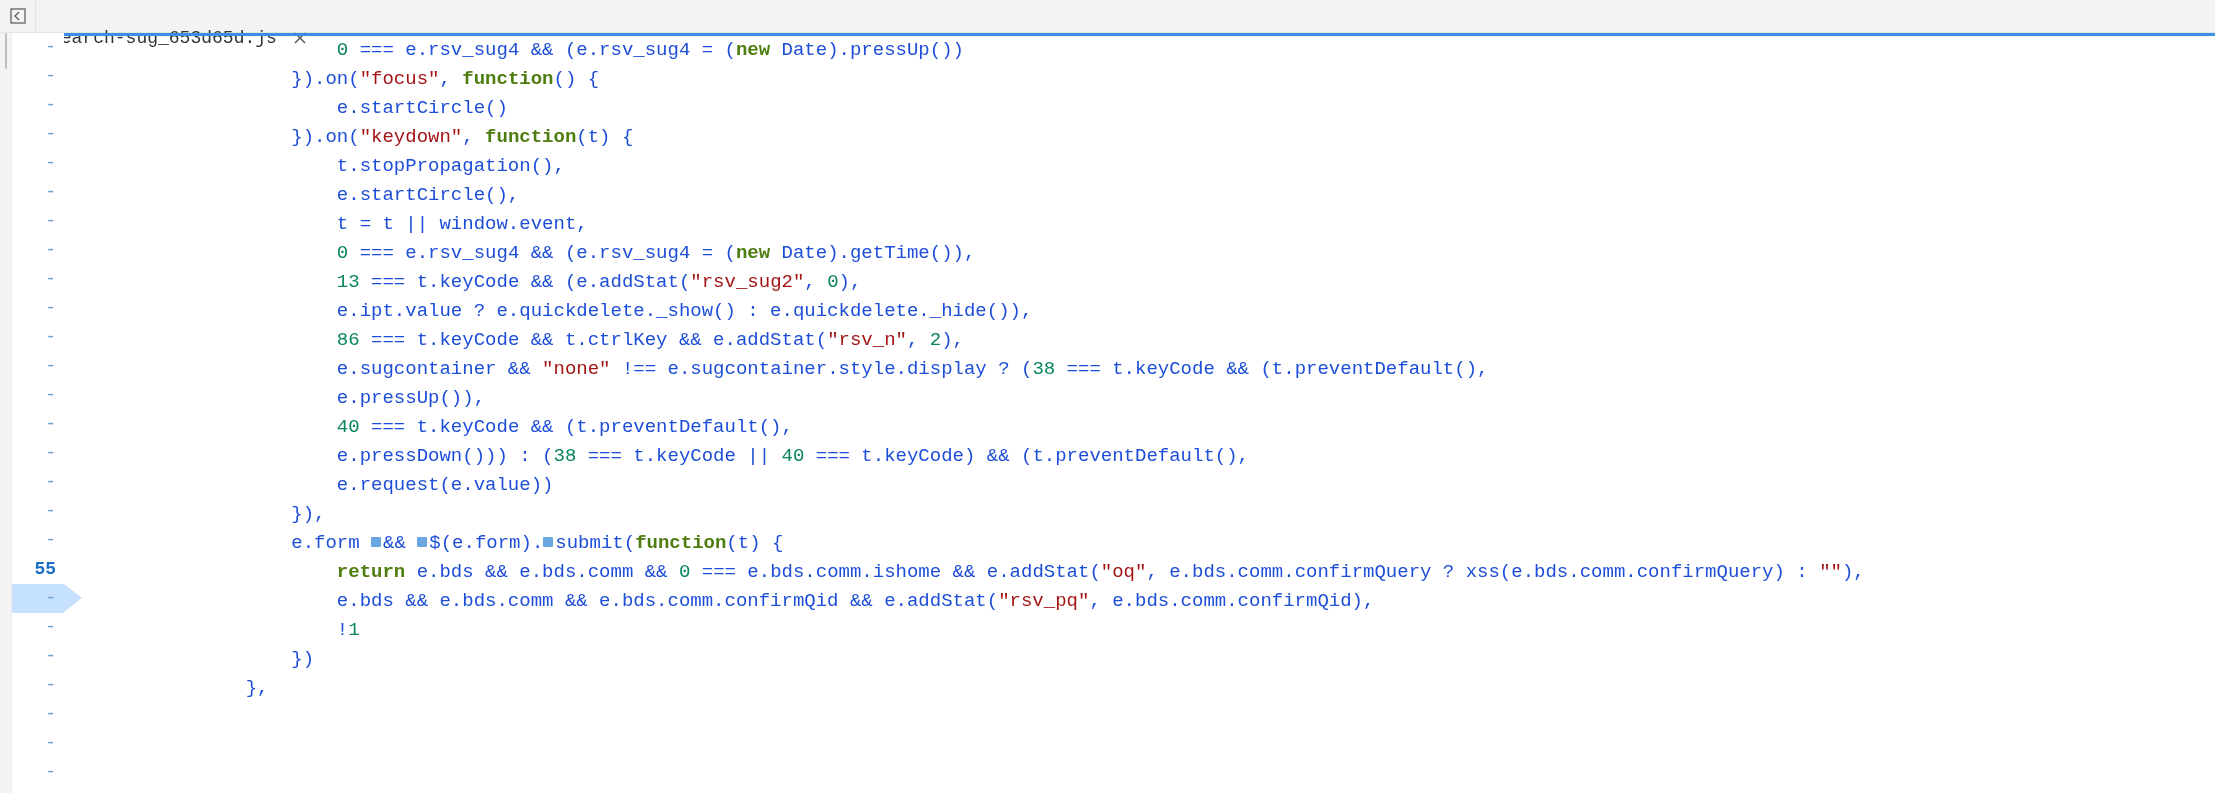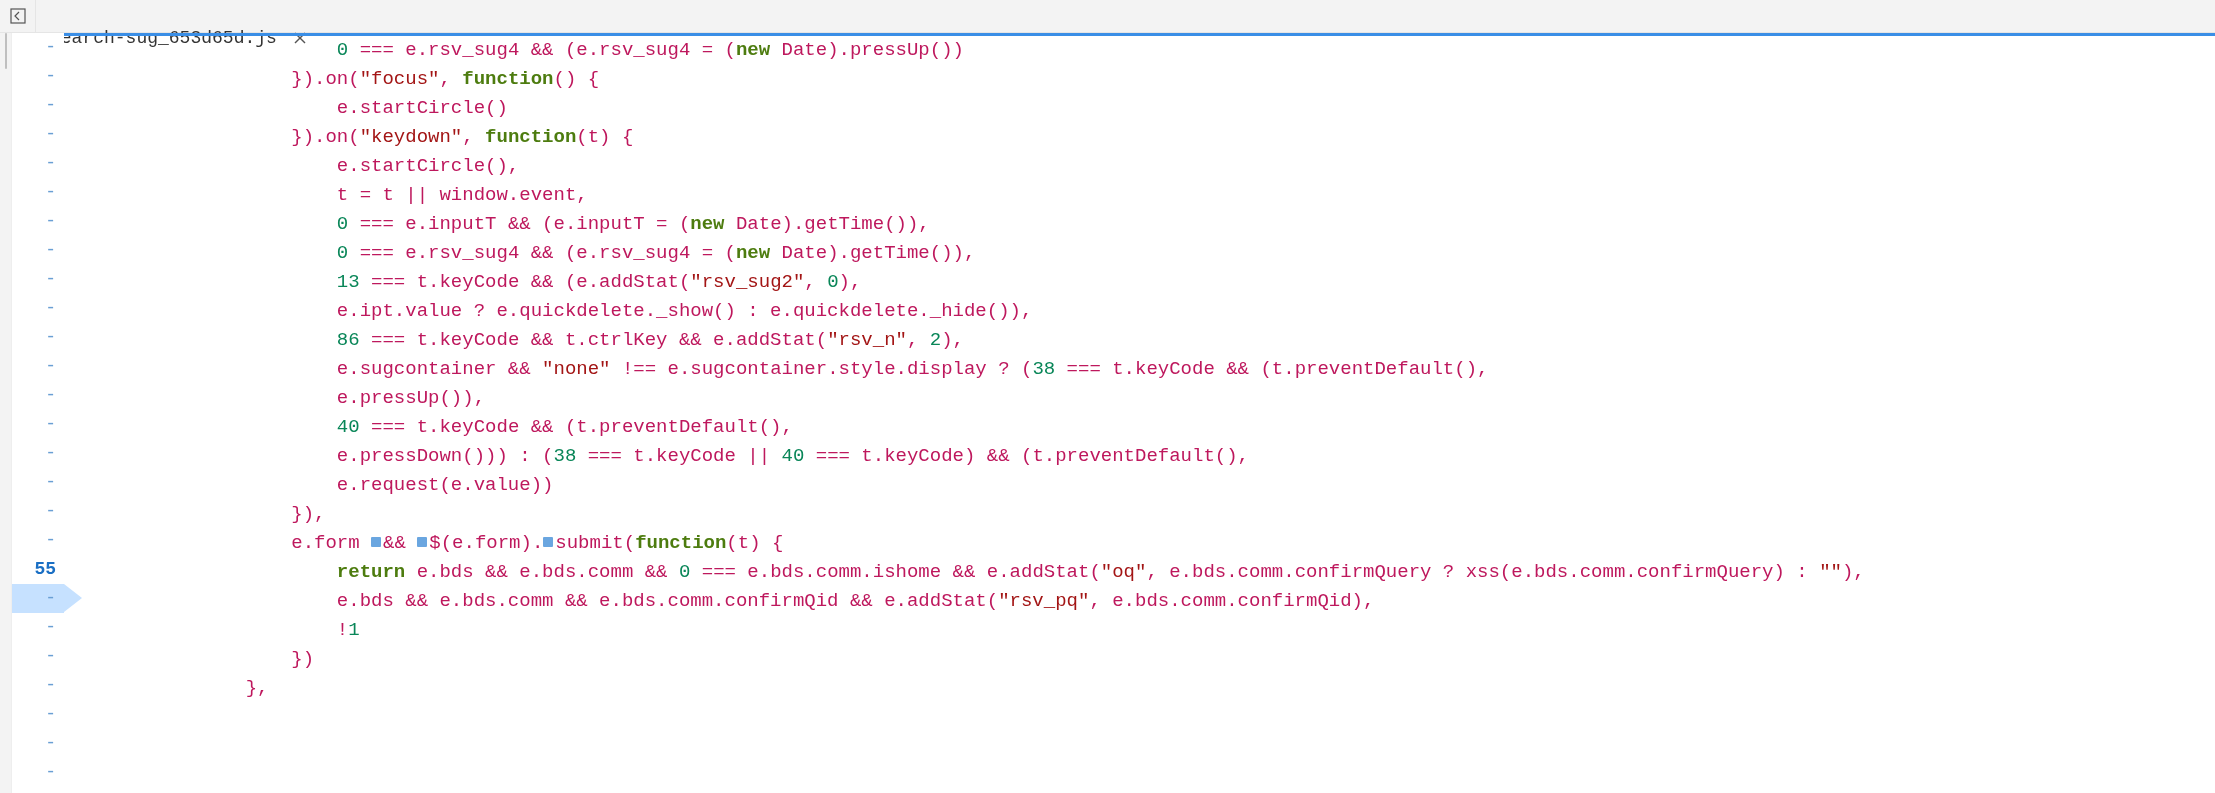--- a/index.html
+++ b/index.html
@@ -105,21 +105,21 @@
   }
   .code-line {
     height: 29px;
     line-height: 29px;
     white-space: pre;
     color: #000;
   }
   .tok-num   { color: #098658; }
   .tok-str   { color: #a31515; }
   .tok-kw    { color: #4d7c0f; font-weight: bold; }
-  .tok-punc  { color: #be185d; }
+  .tok-punc  { color: #1d4ed8; }
   .marker {
     display: inline-block;
     width: 10px; height: 10px;
     background: #6aa6e0;
     border-radius: 1px;
     vertical-align: 1px;
     margin-right: 2px;
   }
 </style>
 </head>
@@ -176,23 +176,23 @@
       <div class="gutter-row">-</div>
       <div class="gutter-row">-</div>
       <div class="gutter-row">-</div>
     </div>
 
   <div class="code" id="code">
       <div class="code-line">                      <span class="tok-num">0</span><span class="tok-punc"> === e.rsv_sug4 &amp;&amp; (e.rsv_sug4 = (</span><span class="tok-kw">new</span><span class="tok-punc"> Date).pressUp())</span></div>
       <div class="code-line">                  <span class="tok-punc">}).on(</span><span class="tok-str">"focus"</span><span class="tok-punc">, </span><span class="tok-kw">function</span><span class="tok-punc">() {</span></div>
       <div class="code-line">                      <span class="tok-punc">e.startCircle()</span></div>
       <div class="code-line">                  <span class="tok-punc">}).on(</span><span class="tok-str">"keydown"</span><span class="tok-punc">, </span><span class="tok-kw">function</span><span class="tok-punc">(t) {</span></div>
+      <div class="code-line">                      <span class="tok-punc">t.stopPropagation(),</span></div>
       <div class="code-line">                      <span class="tok-punc">e.startCircle(),</span></div>
       <div class="code-line">                      <span class="tok-punc">t = t || window.event,</span></div>
-      <div class="code-line">                      <span class="tok-num">0</span><span class="tok-punc"> === e.inputT &amp;&amp; (e.inputT = (</span><span class="tok-kw">new</span><span class="tok-punc"> Date).getTime()),</span></div>
       <div class="code-line">                      <span class="tok-num">0</span><span class="tok-punc"> === e.rsv_sug4 &amp;&amp; (e.rsv_sug4 = (</span><span class="tok-kw">new</span><span class="tok-punc"> Date).getTime()),</span></div>
       <div class="code-line">                      <span class="tok-num">13</span><span class="tok-punc"> === t.keyCode &amp;&amp; (e.addStat(</span><span class="tok-str">"rsv_sug2"</span><span class="tok-punc">, </span><span class="tok-num">0</span><span class="tok-punc">),</span></div>
       <div class="code-line">                      <span class="tok-punc">e.ipt.value ? e.quickdelete._show() : e.quickdelete._hide()),</span></div>
       <div class="code-line">                      <span class="tok-num">86</span><span class="tok-punc"> === t.keyCode &amp;&amp; t.ctrlKey &amp;&amp; e.addStat(</span><span class="tok-str">"rsv_n"</span><span class="tok-punc">, </span><span class="tok-num">2</span><span class="tok-punc">),</span></div>
       <div class="code-line">                      <span class="tok-punc">e.sugcontainer &amp;&amp; </span><span class="tok-str">"none"</span><span class="tok-punc"> !== e.sugcontainer.style.display ? (</span><span class="tok-num">38</span><span class="tok-punc"> === t.keyCode &amp;&amp; (t.preventDefault(),</span></div>
       <div class="code-line">                      <span class="tok-punc">e.pressUp()),</span></div>
       <div class="code-line">                      <span class="tok-num">40</span><span class="tok-punc"> === t.keyCode &amp;&amp; (t.preventDefault(),</span></div>
       <div class="code-line">                      <span class="tok-punc">e.pressDown())) : (</span><span class="tok-num">38</span><span class="tok-punc"> === t.keyCode || </span><span class="tok-num">40</span><span class="tok-punc"> === t.keyCode) &amp;&amp; (t.preventDefault(),</span></div>
       <div class="code-line">                      <span class="tok-punc">e.request(e.value))</span></div>
       <div class="code-line">                  <span class="tok-punc">}),</span></div>

